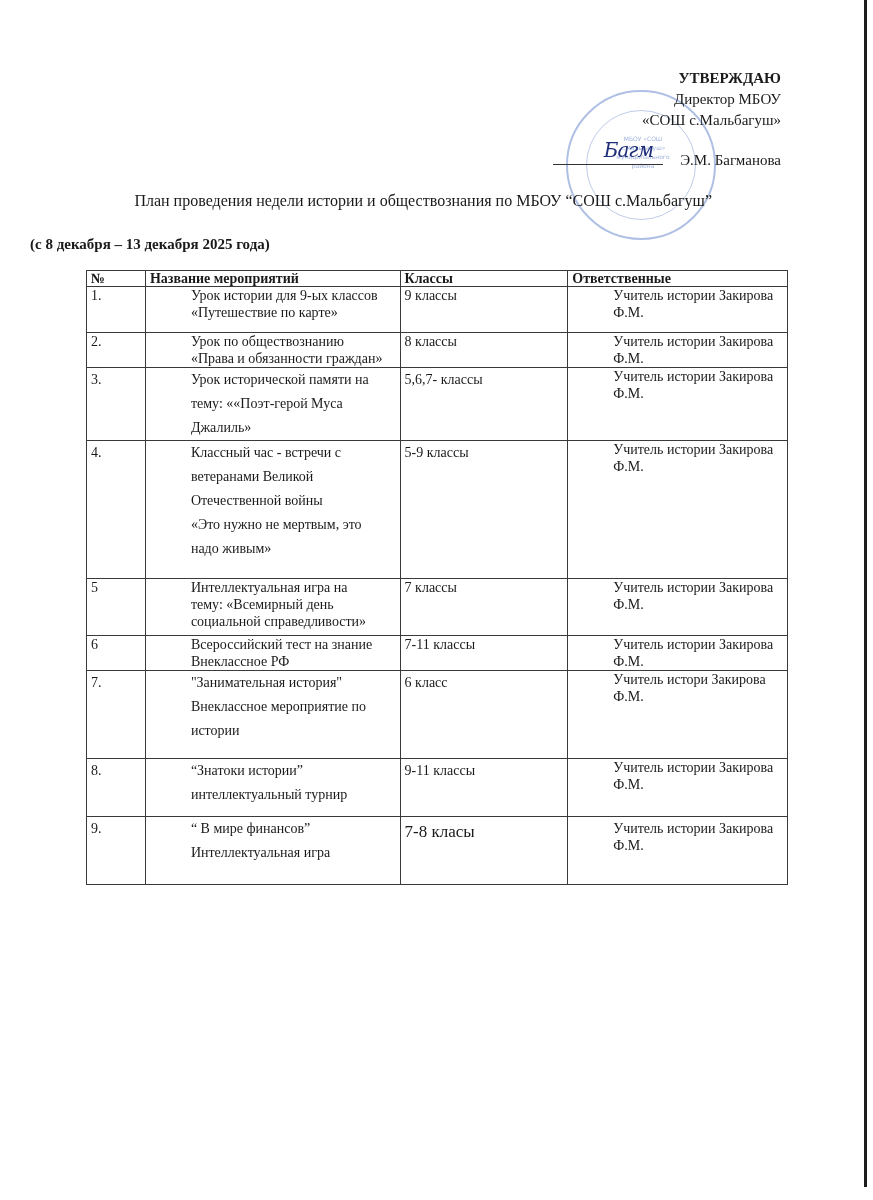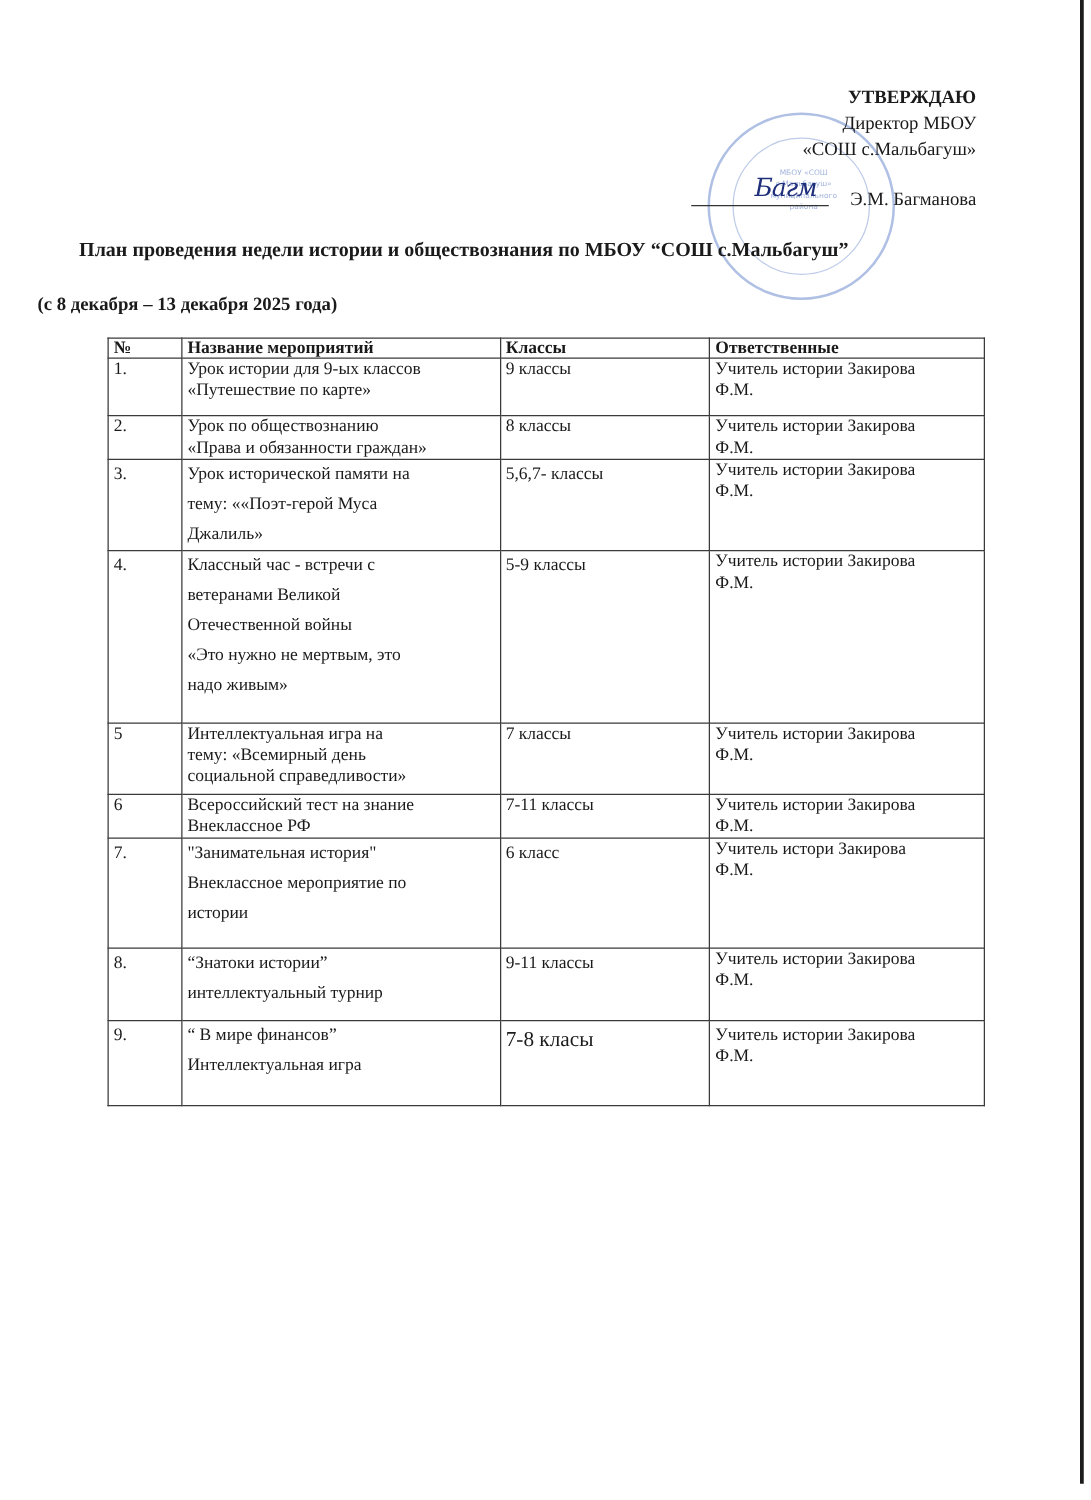--- a/index.html
+++ b/index.html
@@ -29,42 +29,42 @@
   }
   .stamp::after {
     content: ""; position: absolute; left: 18px; top: 18px; right: 18px; bottom: 18px;
     border-radius: 50%; border: 1px solid rgba(110,140,205,0.45);
   }
   .stamp-text {
     position: absolute; left: 38px; top: 42px; width: 74px; font-size: 6px; line-height: 9px;
     color: rgba(95,125,195,0.6); text-align: center; font-family: "DejaVu Sans", sans-serif;
   }
   .doc-title {
-    position: absolute; left: 0; width: 712px; top: 192px; text-align: center;
-    font-size: 16px; font-weight: bold; padding-left: 30px; box-sizing: border-box;
+    position: absolute; left: 0; width: 712px; top: 192px; text-align: right;
+    font-size: 16px; font-weight: normal; padding-left: 30px; box-sizing: border-box;
   }
   .doc-dates {
     position: absolute; left: 0; width: 873px; top: 236px; 
     font-size: 15px; font-weight: bold; padding-left: 30px; box-sizing: border-box;
   }
   table.plan {
     position: absolute; left: 86px; top: 270px; border-collapse: collapse; width: 702px;
     font-size: 14px; line-height: 17px;
   }
   table.plan th, table.plan td {
     border: 1px solid #3a3a3a; vertical-align: top; padding: 0 4px; text-align: left;
   }
   table.plan th { font-weight: bold; height: 15px; font-size: 14px; line-height: 15px; }
   table.plan td.wide { line-height: 24px; }
   table.plan td.big { font-size: 17px; line-height: 22px; padding-top: 4px; }
   .col-num { width: 50px; }
   .col-name { width: 246px; }
   .col-class { width: 159px; }
   .col-resp { width: 211px; }
-  .cell-line { display: block; }
+  .cell-line { display: block; margin-left: 41px; }
 </style>
 </head>
 <body>
 
 <div class="scan-edge"></div>
 
 <div class="stamp">
   <div class="stamp-text">МБОУ «СОШ с.Мальбагуш» муниципального района</div>
 </div>
 

